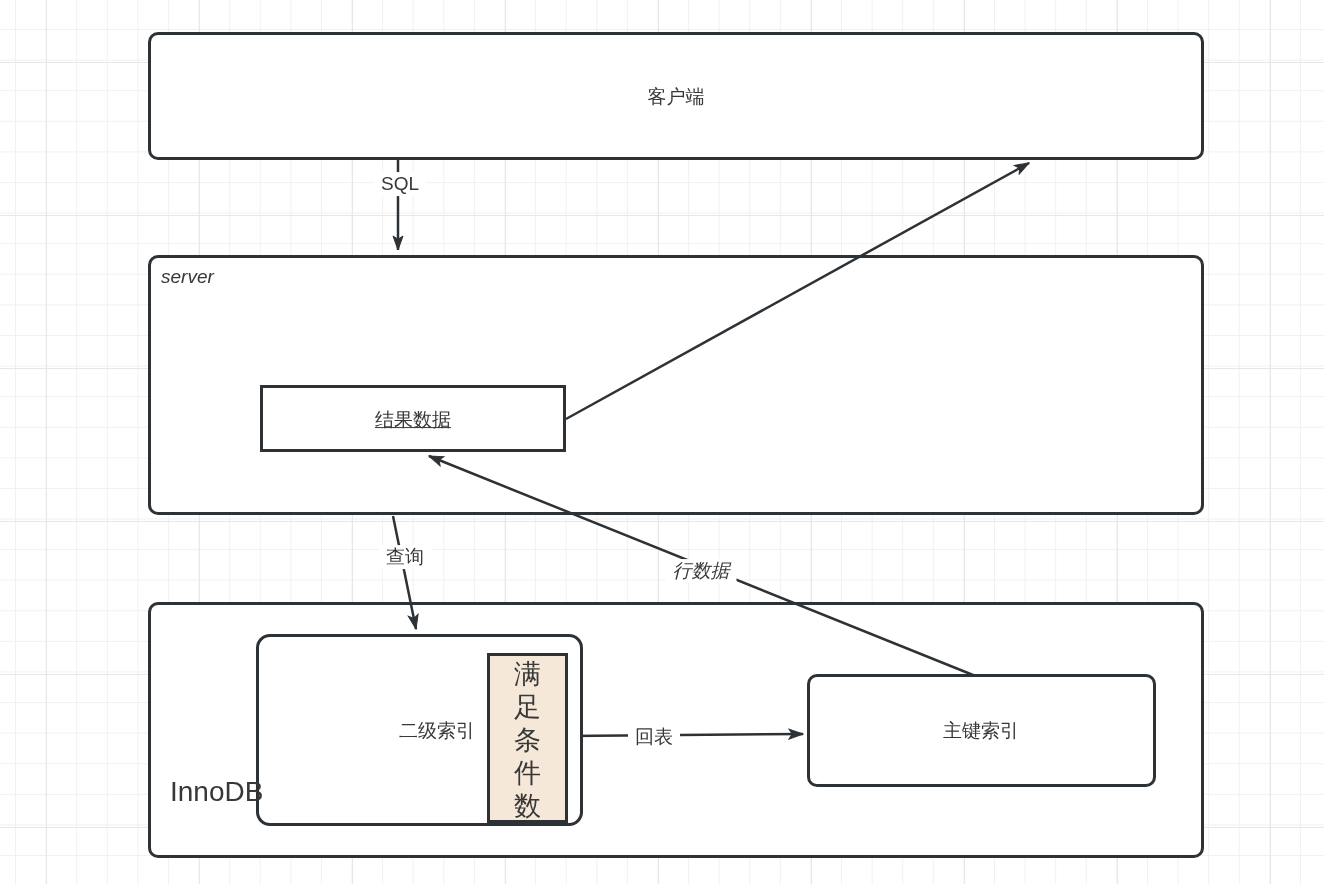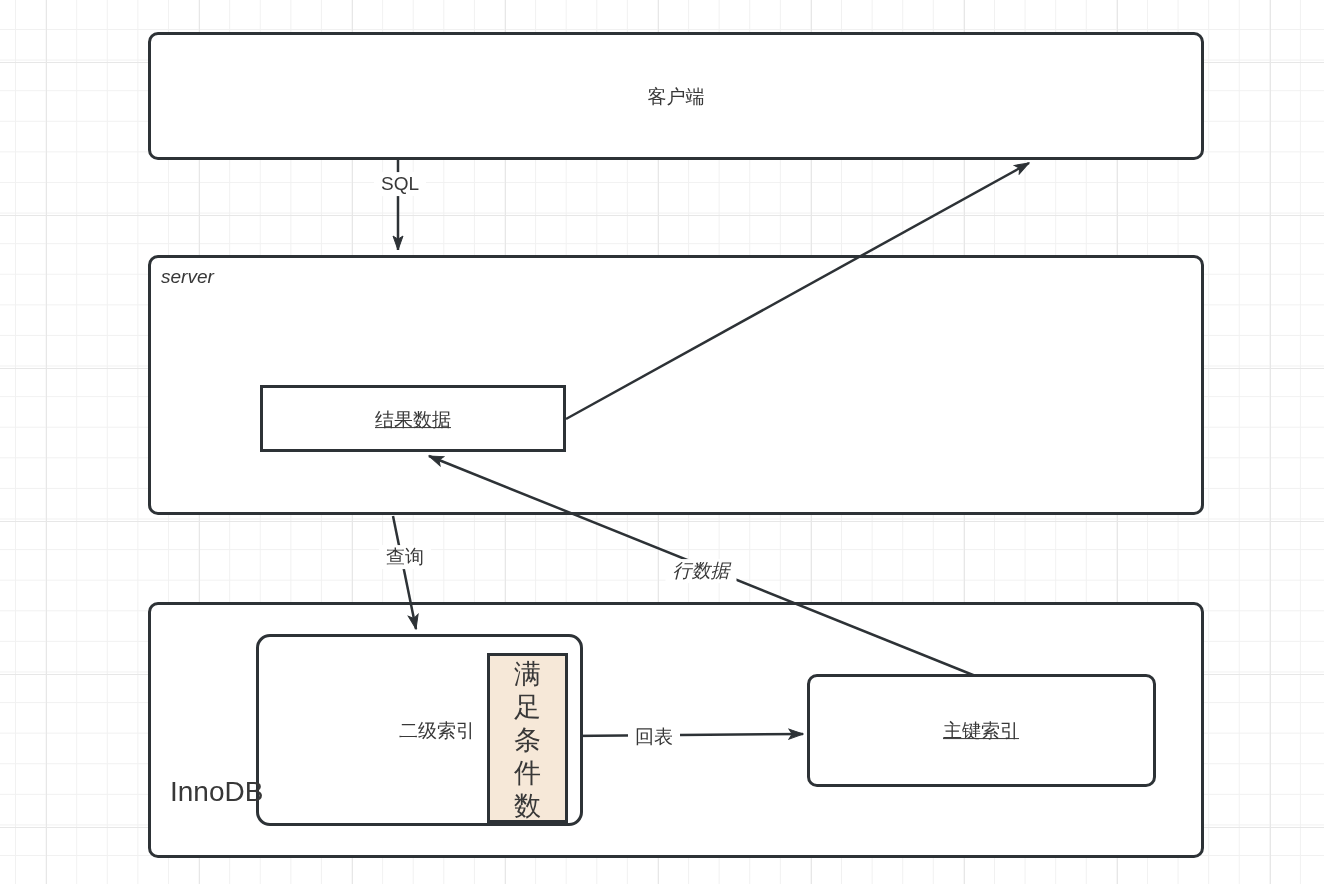--- a/index.html
+++ b/index.html
@@ -56,21 +56,21 @@
     line-height: 1.15;
   }
   .center { transform: translate(-50%, -50%); }
   .edge-label { background: #ffffff; padding: 1px 7px; }
 
   .lbl-client    { left: 676px; top: 97px;  }
   .lbl-server    { left: 161px; top: 266px; transform: none; font-style: italic; }
   .lbl-result    { left: 413px; top: 420px; text-decoration: underline; }
   .lbl-innodb    { left: 170px; top: 776px; transform: none; font-size: 28px; }
   .lbl-secondary { left: 421px; top: 731px; margin-left: 16px; }
-  .lbl-primary   { left: 981px; top: 731px; text-decoration: underline; }
+  .lbl-primary   { left: 981px; top: 731px; }
 
   .lbl-sql      { left: 400px; top: 184px; }
   .lbl-query    { left: 405px; top: 557px; }
   .lbl-rowdata  { left: 701px; top: 571px; font-style: italic; }
   .lbl-backtable{ left: 654px; top: 737px; text-align: center; }
 </style>
 </head>
 <body>
 
 <div class="canvas">

